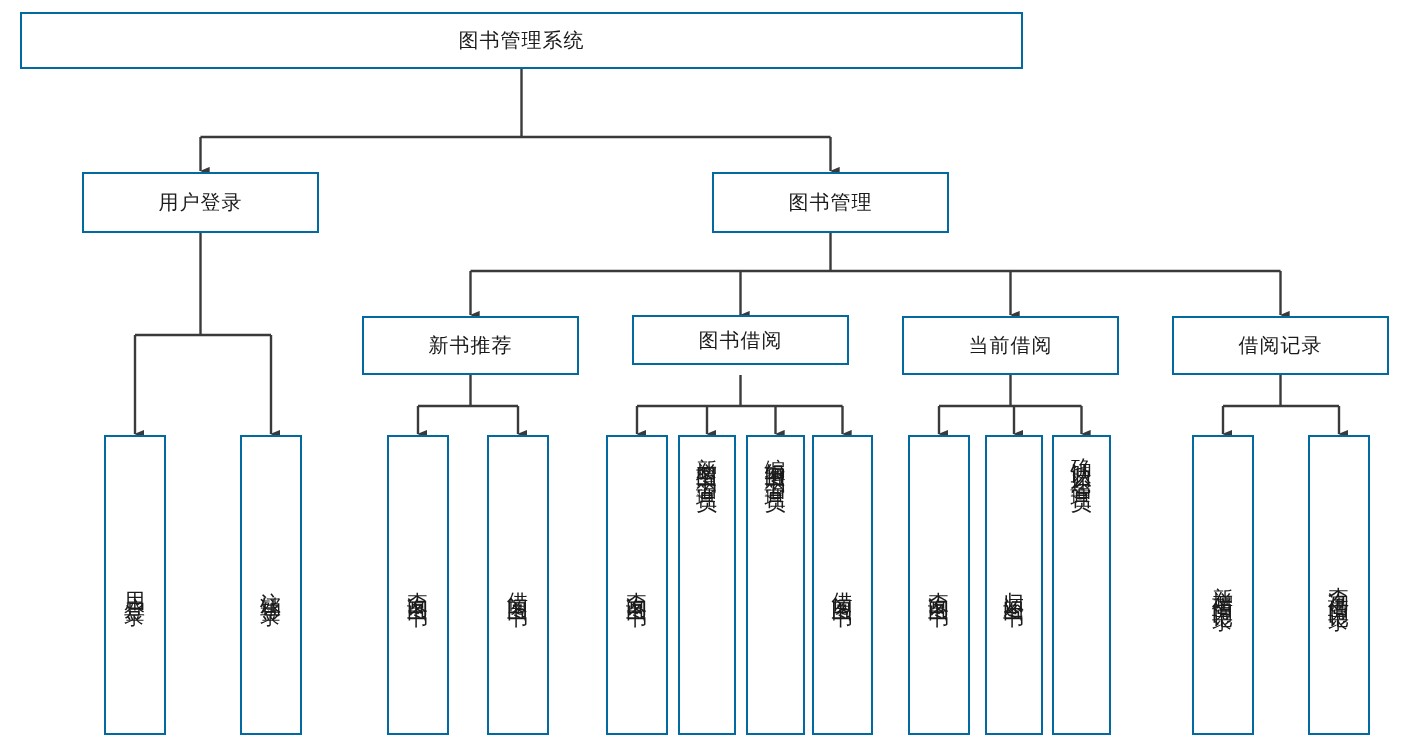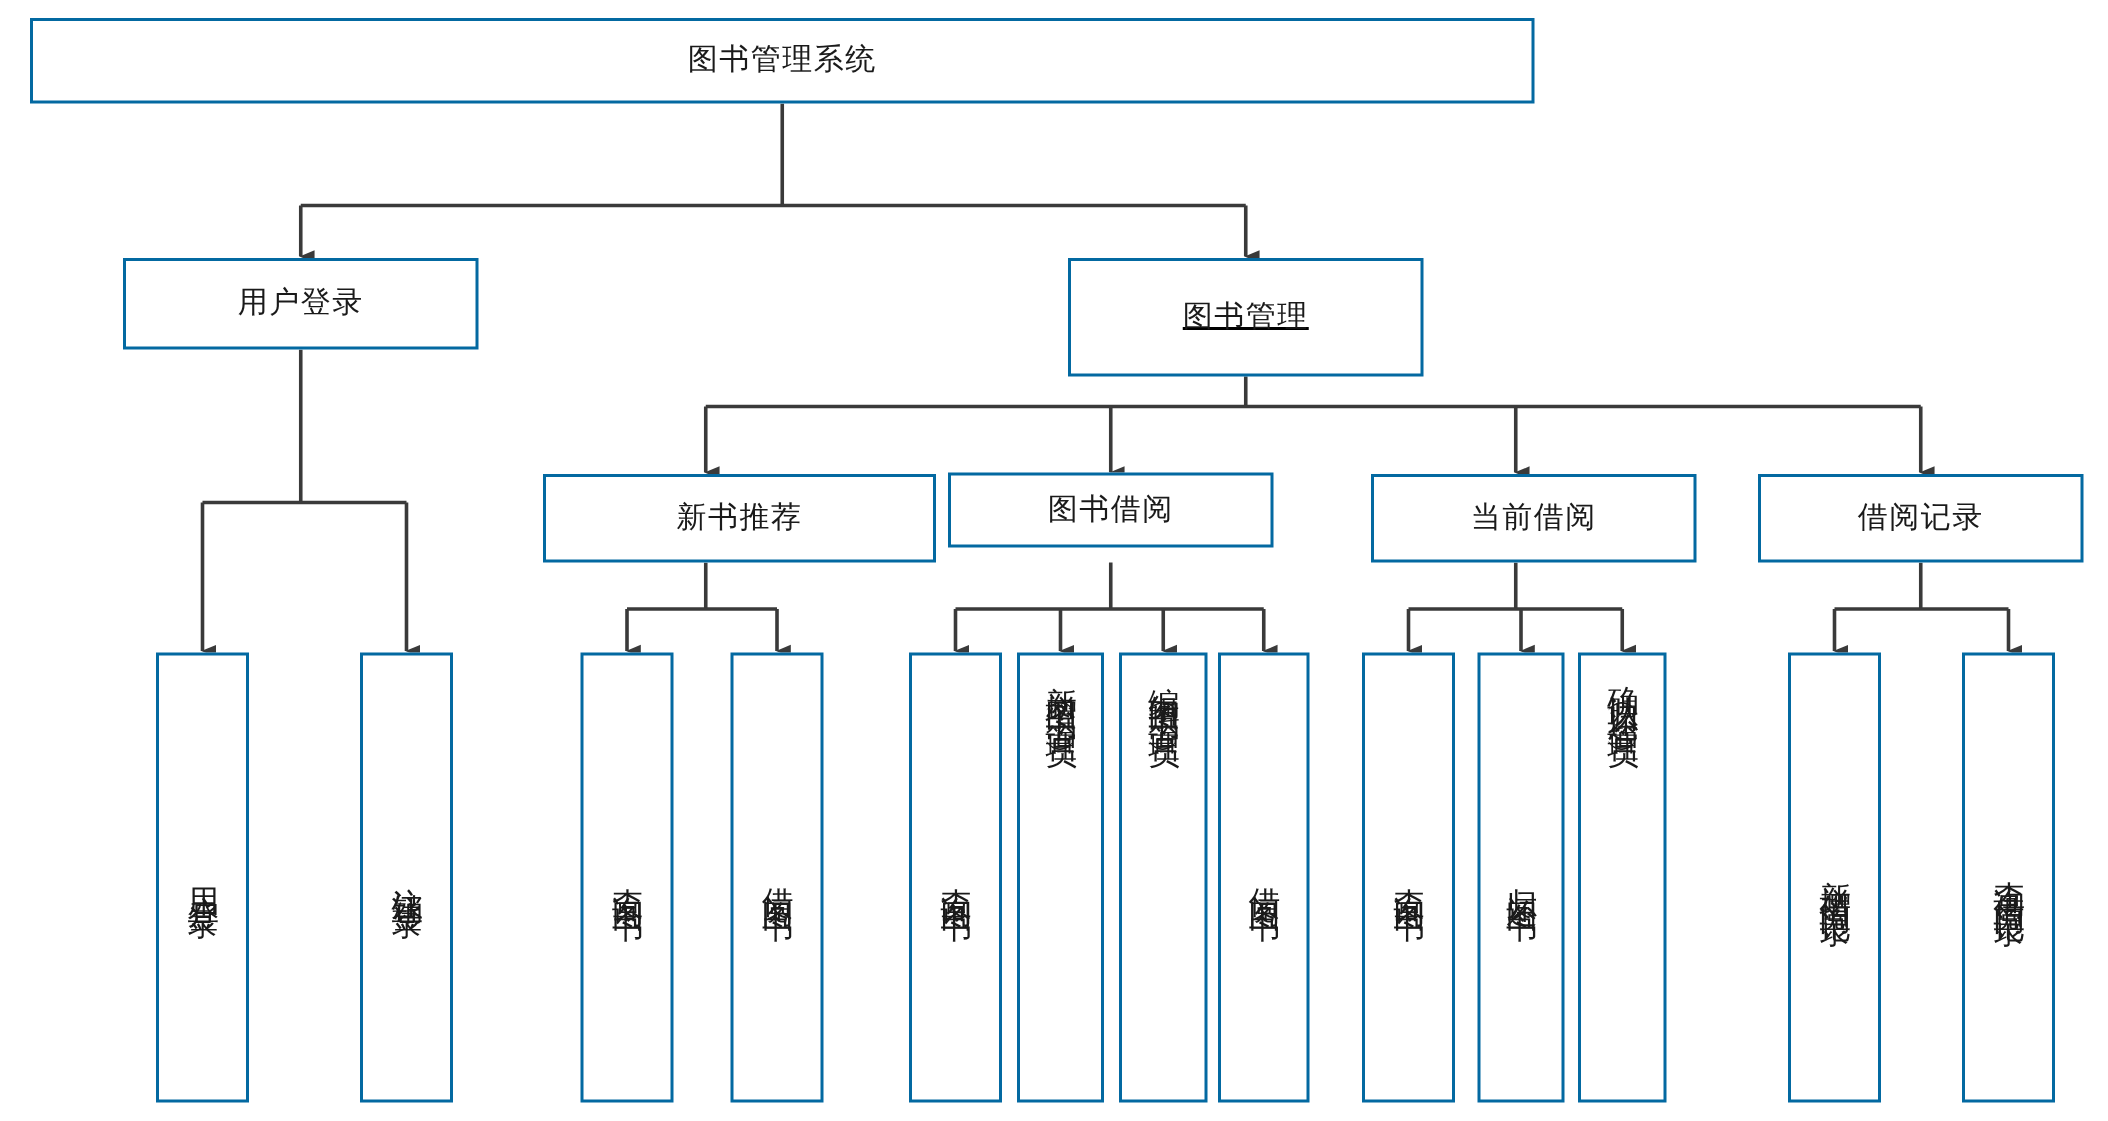--- a/index.html
+++ b/index.html
@@ -118,30 +118,30 @@
       </g>
   </svg>
 
   <div id="node-layer">
       <div class="node" style="left: 20px; top: 12px; width: 1003px; height: 57px;">
         <span class="node-label">图书管理系统</span>
       </div>
       <div class="node" style="left: 82px; top: 172px; width: 237px; height: 61px;">
         <span class="node-label">用户登录</span>
       </div>
-      <div class="node" style="left: 712px; top: 172px; width: 237px; height: 79px; text-decoration: underline;">
+      <div class="node" style="left: 712px; top: 172px; width: 237px; height: 61px;">
         <span class="node-label">图书管理</span>
       </div>
-      <div class="node" style="left: 362px; top: 316px; width: 262px; height: 59px; font-family: Liberation Serif, serif;">
+      <div class="node" style="left: 362px; top: 316px; width: 217px; height: 59px; font-family: Liberation Serif, serif;">
         <span class="node-label">新书推荐</span>
       </div>
       <div class="node" style="left: 632px; top: 315px; width: 217px; height: 50px;">
         <span class="node-label">图书借阅</span>
       </div>
-      <div class="node" style="left: 902px; top: 316px; width: 217px; height: 59px; margin-left: 12px;">
+      <div class="node" style="left: 902px; top: 316px; width: 217px; height: 59px;">
         <span class="node-label">当前借阅</span>
       </div>
       <div class="node" style="left: 1172px; top: 316px; width: 217px; height: 59px;">
         <span class="node-label">借阅记录</span>
       </div>
       <div class="node vertical center-text" style="left: 104px; top: 435px; width: 62px; height: 300px;">
         <span class="node-label">用户登录</span>
       </div>
       <div class="node vertical center-text" style="left: 240px; top: 435px; width: 62px; height: 300px;">
         <span class="node-label">注销登录</span>

